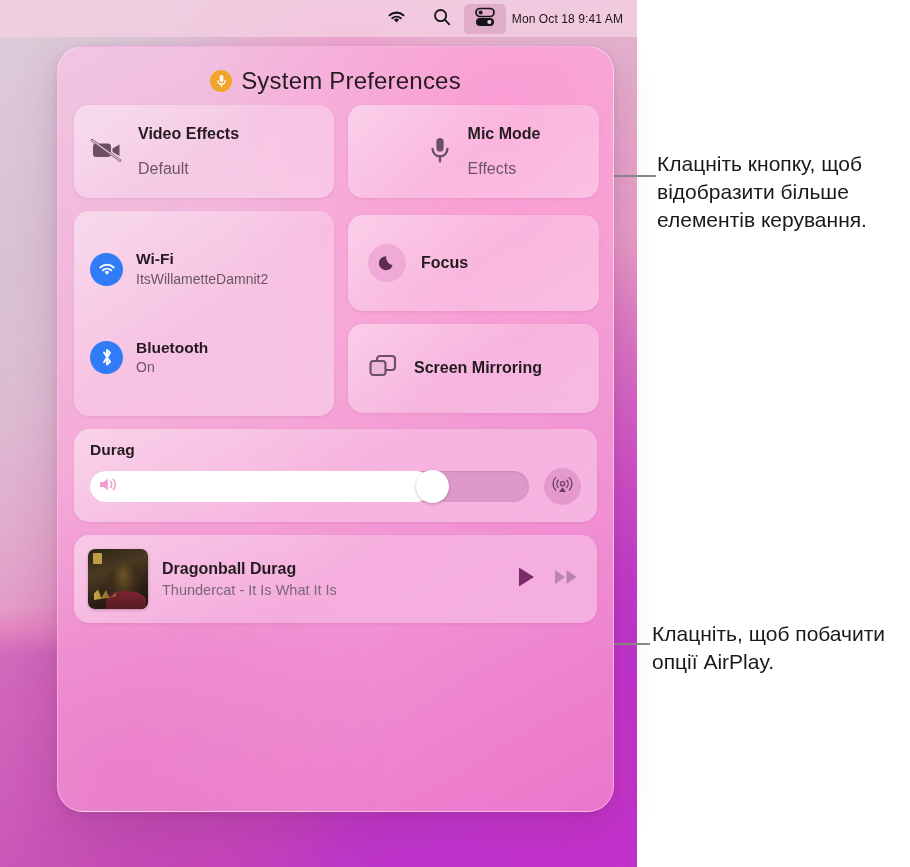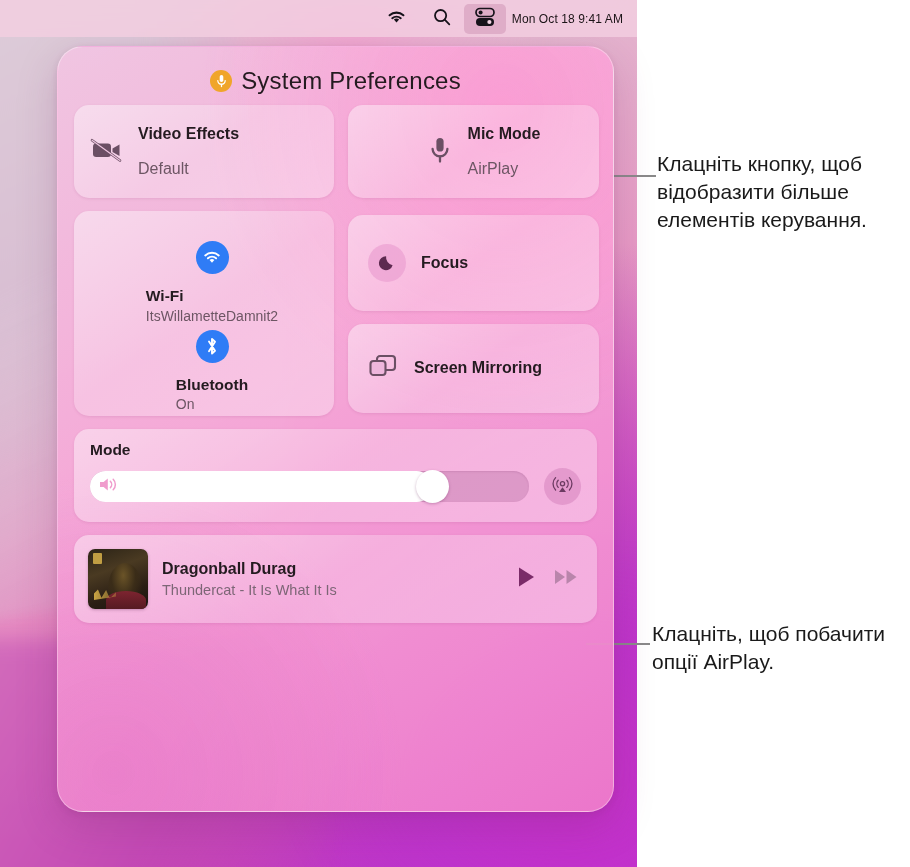--- a/index.html
+++ b/index.html
@@ -103,21 +103,21 @@
   .tile-vid, .tile-mic {
     height: 93px; display:flex; align-items:center; padding-left: 16px; gap: 14px;
   }
   .tile-mic { padding-left: 22px; gap: 17px; }
   .tl-text .tl-title { font-size: 16px; font-weight: bold; color:#241b20; line-height:1.25; }
   .tl-text .tl-sub { font-size: 16px; color:#6d5664; line-height:1.3; margin-top:15px; }
 
   
   .row2 { margin-bottom: 13px; }
   .tile-net { height: 205px; padding: 14px 0 14px 0; display:flex; flex-direction:column; justify-content:space-around; }
-  .net-item { display:flex; align-items:center; gap: 13px; padding-left: 16px; height: 56px; flex-direction: column; }
+  .net-item { display:flex; align-items:center; gap: 13px; padding-left: 16px; height: 56px; }
   .net-ico {
     width: 33px; height: 33px; border-radius:50%; background:#2f7cf6;
     display:flex; align-items:center; justify-content:center; flex:0 0 auto;
   }
   .net-text .n-title { font-size: 15.5px; font-weight: bold; color:#241b20; line-height:1.2; }
   .net-text .n-sub { font-size: 14px; color:#6d5664; line-height:1.3; margin-top:1px; }
 
   .right-stack { display:flex; flex-direction:column; gap: 13px; }
   .tile-focus { height: 96px; display:flex; align-items:center; padding-left: 20px; gap: 15px; }
   .focus-ico-bg {
@@ -275,21 +275,21 @@
       <div class="tile tile-mic col-r">
         <span>
           <svg width="22" height="28" viewBox="0 0 22 28">
             <rect x="7.4" y="2" width="7.2" height="13.5" rx="3.6" fill="#6b4f64"></rect>
             <path d="M3.6 13 A7.4 7.4 0 0 0 18.4 13" stroke="#6b4f64" stroke-width="2.3" fill="none" stroke-linecap="round"></path>
             <line x1="11" y1="20.4" x2="11" y2="25.6" stroke="#6b4f64" stroke-width="2.3" stroke-linecap="round"></line>
           </svg>
         </span>
         <div class="tl-text">
           <div class="tl-title">Mic Mode</div>
-          <div class="tl-sub">AirPlay</div>
+          <div class="tl-sub">Effects</div>
         </div>
       </div>
     </div>
 
     <div class="grid-row row2">
 
       <div class="tile tile-net col-l">
 
         <div class="net-item">
           <span class="net-ico">
@@ -336,21 +336,21 @@
               <rect x="2.5" y="8" width="15" height="14" rx="3" fill="#eeb6dc" stroke="#6b4f64" stroke-width="2.1"></rect>
             </svg>
           </span>
           <span class="mirror-label">Screen Mirroring</span>
         </div>
       </div>
     </div>
 
 
     <div class="tile tile-slider">
-      <div class="sl-label">Mode</div>
+      <div class="sl-label">Durag</div>
       <div class="sl-row">
         <div class="track">
           <div class="fill" id="sound-fill" style="width: 342.42px;">
             <span>
               <svg width="22" height="17" viewBox="0 0 22 17">
                 <path d="M2 6 L5.6 6 L9.8 2.4 L9.8 14.6 L5.6 11 L2 11 Z" fill="#f09ccd"></path>
                 <path d="M12.4 5.4 A4.4 4.4 0 0 1 12.4 11.6" stroke="#f09ccd" stroke-width="1.5" fill="none" stroke-linecap="round"></path>
                 <path d="M15.2 3.2 A7.6 7.6 0 0 1 15.2 13.8" stroke="#f09ccd" stroke-width="1.5" fill="none" stroke-linecap="round"></path>
               </svg>
             </span>

